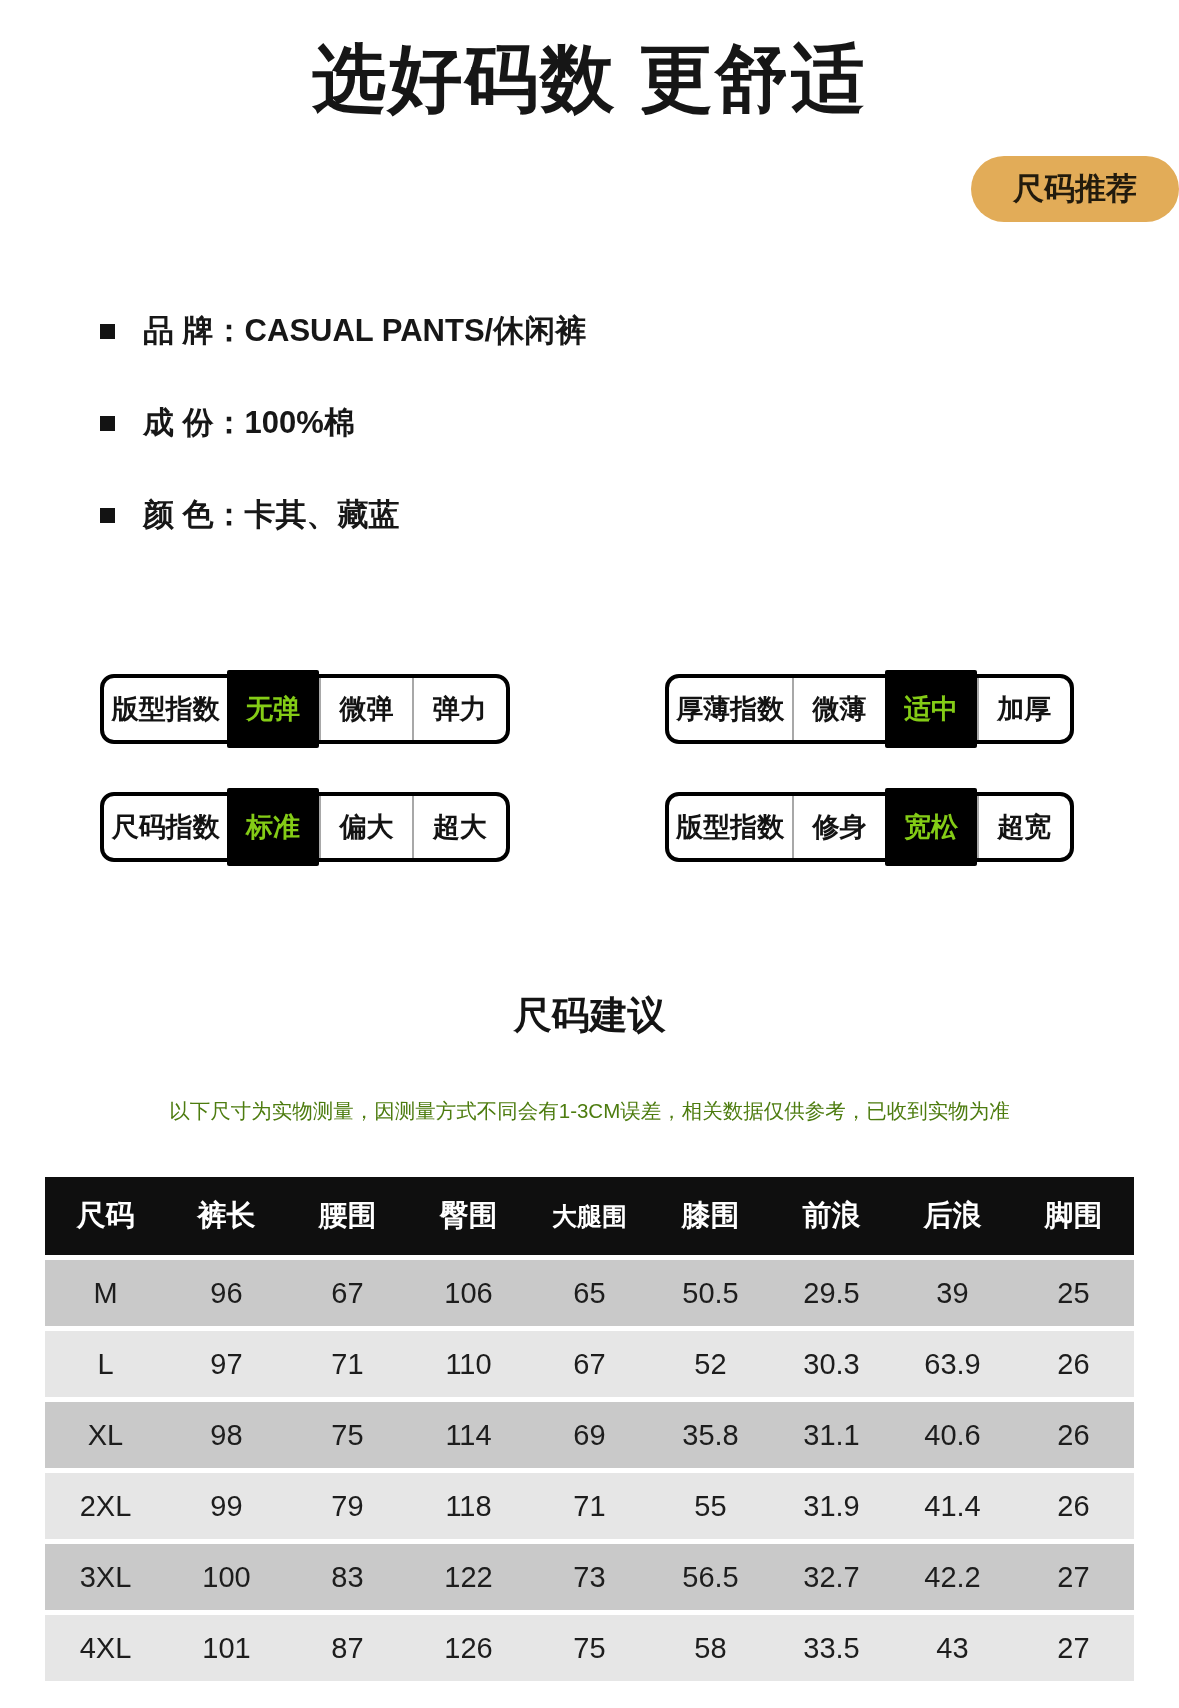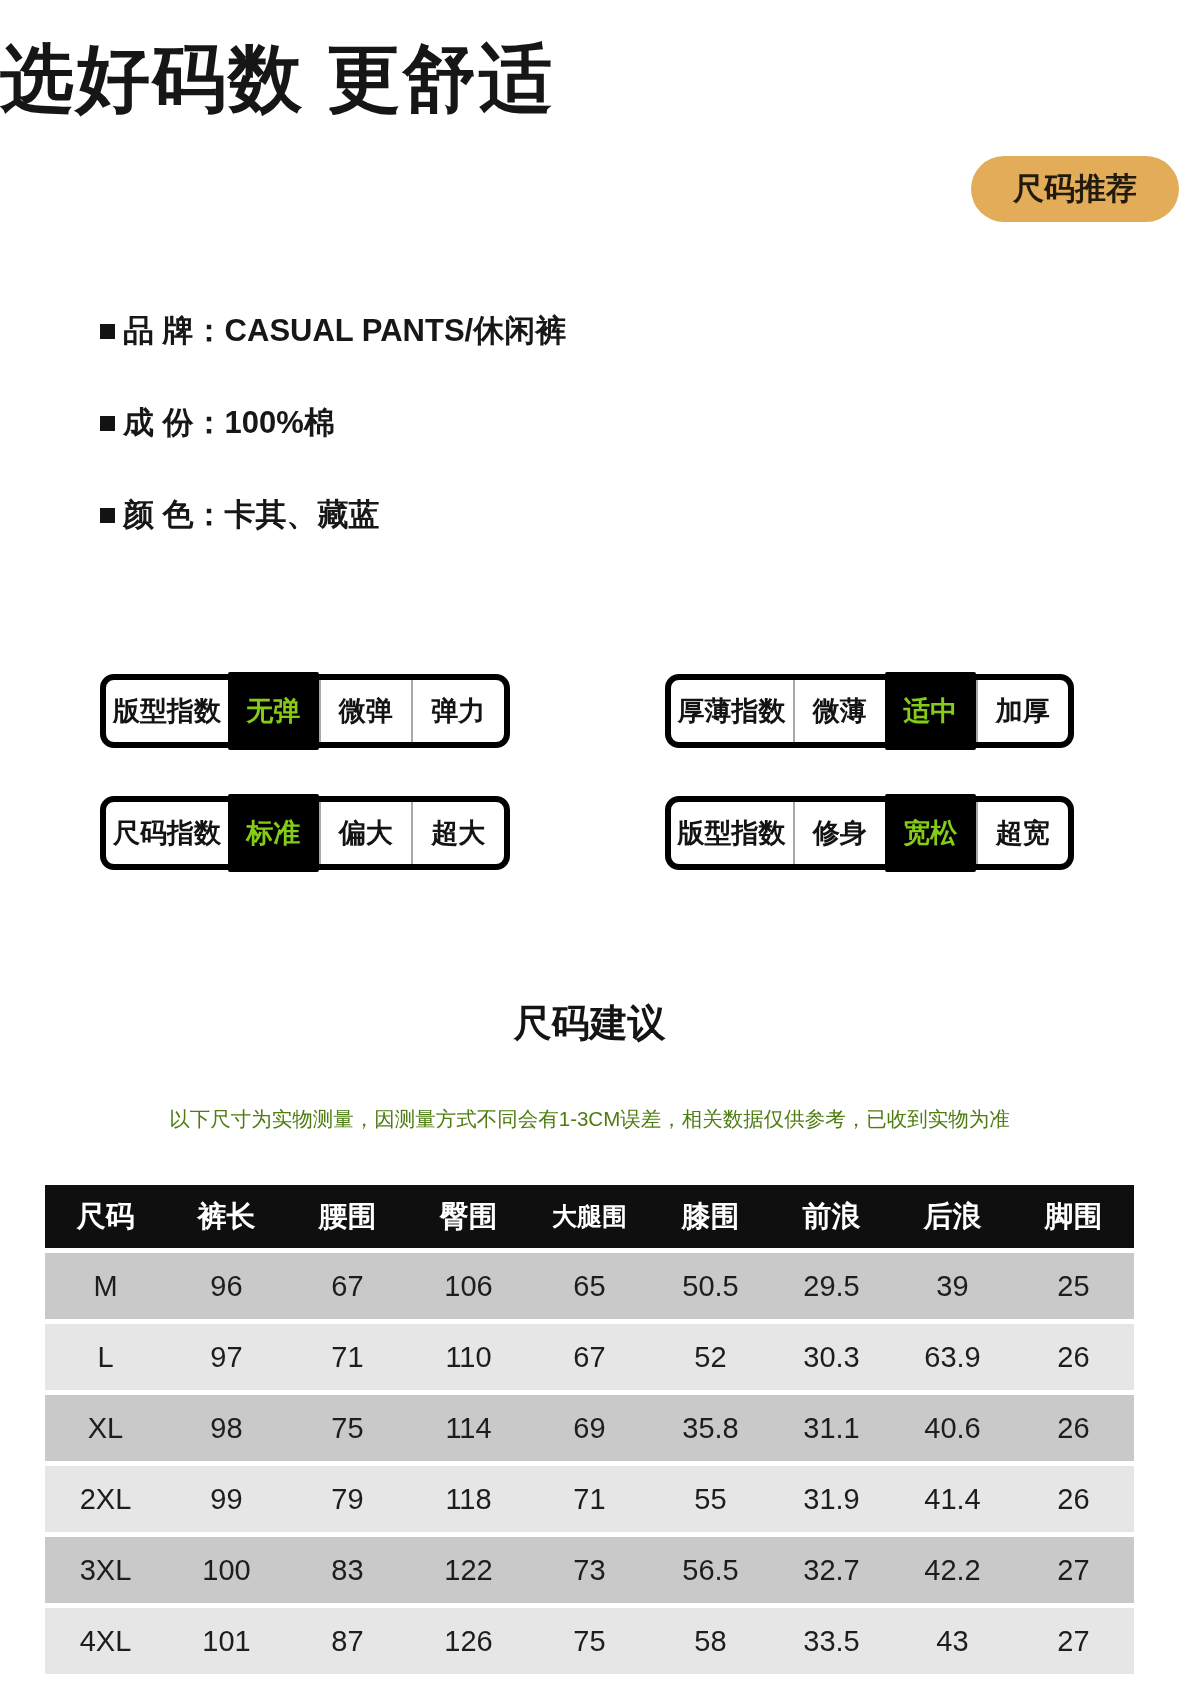--- a/index.html
+++ b/index.html
@@ -7,21 +7,21 @@
     width: 1179px;
     min-height: 1708px;
     margin: 0 auto;
     font-family: "Liberation Sans", "DejaVu Sans", sans-serif;
     color: #141414;
     overflow-x: hidden;
   }
 
   
   .main-title {
-    text-align: left;
+    text-align: center;
     font-size: 74px;
     font-weight: 900;
     letter-spacing: 2px;
     margin: 30px 0 0 0;
     color: #161616;
   }
 
   
   .badge-wrap { text-align: right; margin-top: 26px; }
   .badge {
@@ -32,21 +32,21 @@
     font-weight: 700;
     padding: 12px 42px;
     border-radius: 36px;
   }
 
   
   .bullets { margin: 88px 0 0 100px; }
   .bullet {
     display: flex;
     align-items: center;
-    gap: 8px;
+    gap: 28px;
     margin-bottom: 50px;
     font-size: 31px;
     font-weight: 700;
     color: #171717;
   }
   .bullet-square {
     width: 15px; height: 15px;
     background: #131313;
     flex: 0 0 auto;
   }
@@ -56,21 +56,21 @@
     display: grid;
     grid-template-columns: 1fr 1fr;
     column-gap: 155px;
     row-gap: 48px;
     margin: 138px 105px 0 100px;
   }
   .ind-box {
     display: flex;
     align-items: center;
     height: 62px;
-    border: 6px solid #000000;
+    border: 4px solid #000000;
     border-radius: 14px;
     font-size: 27px;
     font-weight: 700;
     background: #ffffff;
   }
   .ind-label {
     flex: 1.35;
     text-align: center;
     color: #131313;
   }
@@ -111,21 +111,21 @@
   .size-table { margin: 52px 45px 0 45px; }
   .t-row {
     display: grid;
     grid-template-columns: repeat(9, 1fr);
     align-items: center;
     margin-bottom: 5px;
   }
   .t-header {
     background: #0f0f0f;
     color: #ffffff;
-    height: 63px;
+    height: 78px;
     font-size: 29px;
     font-weight: 700;
   }
   .t-header .t-cell:nth-child(5) { font-size: 25px; }
   .t-data {
     height: 66px;
     font-size: 29px;
     font-weight: 500;
     color: #1d1d1d;
   }

